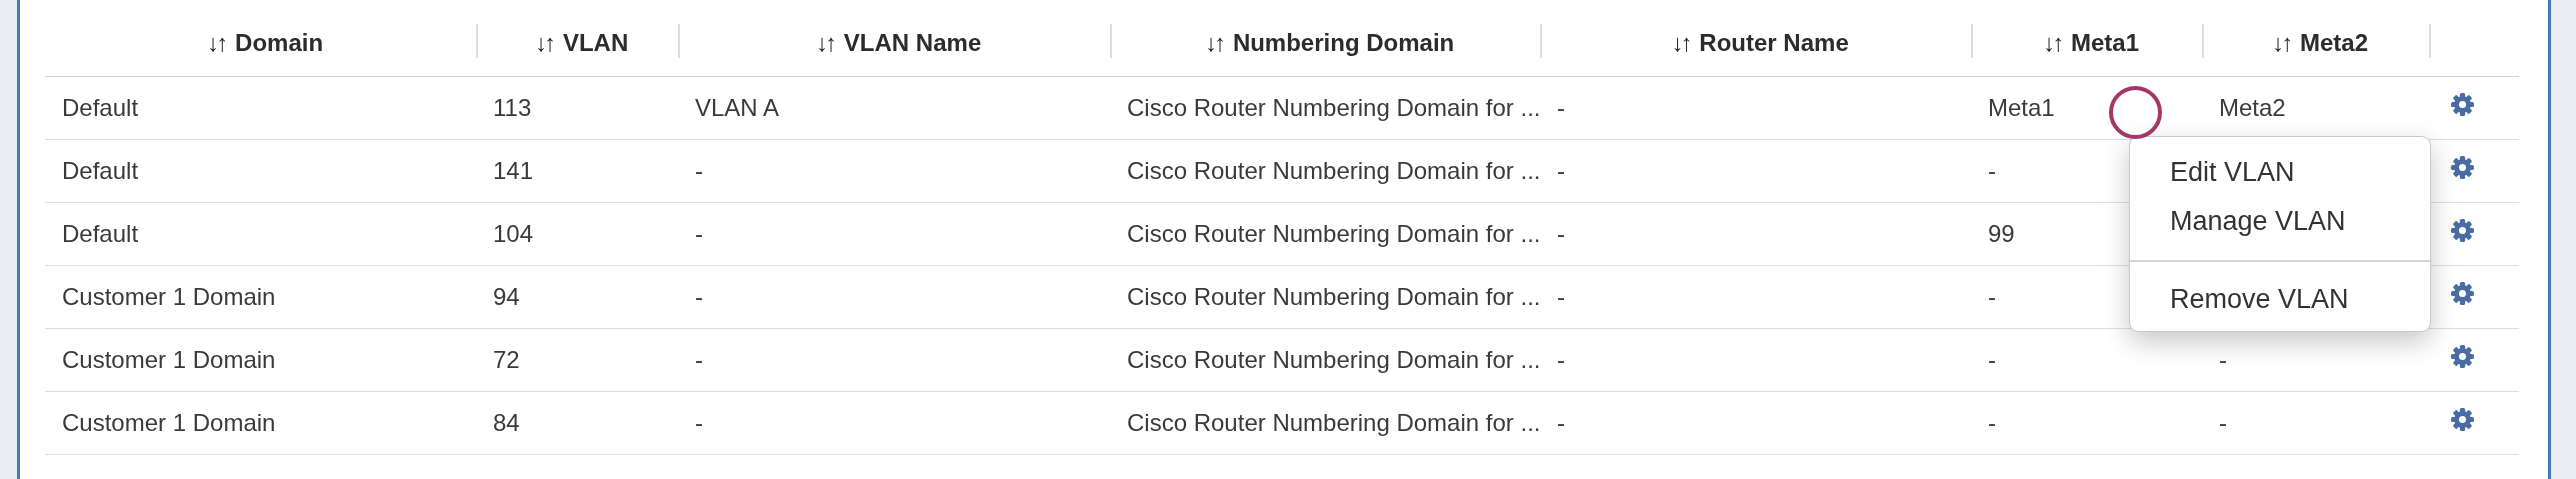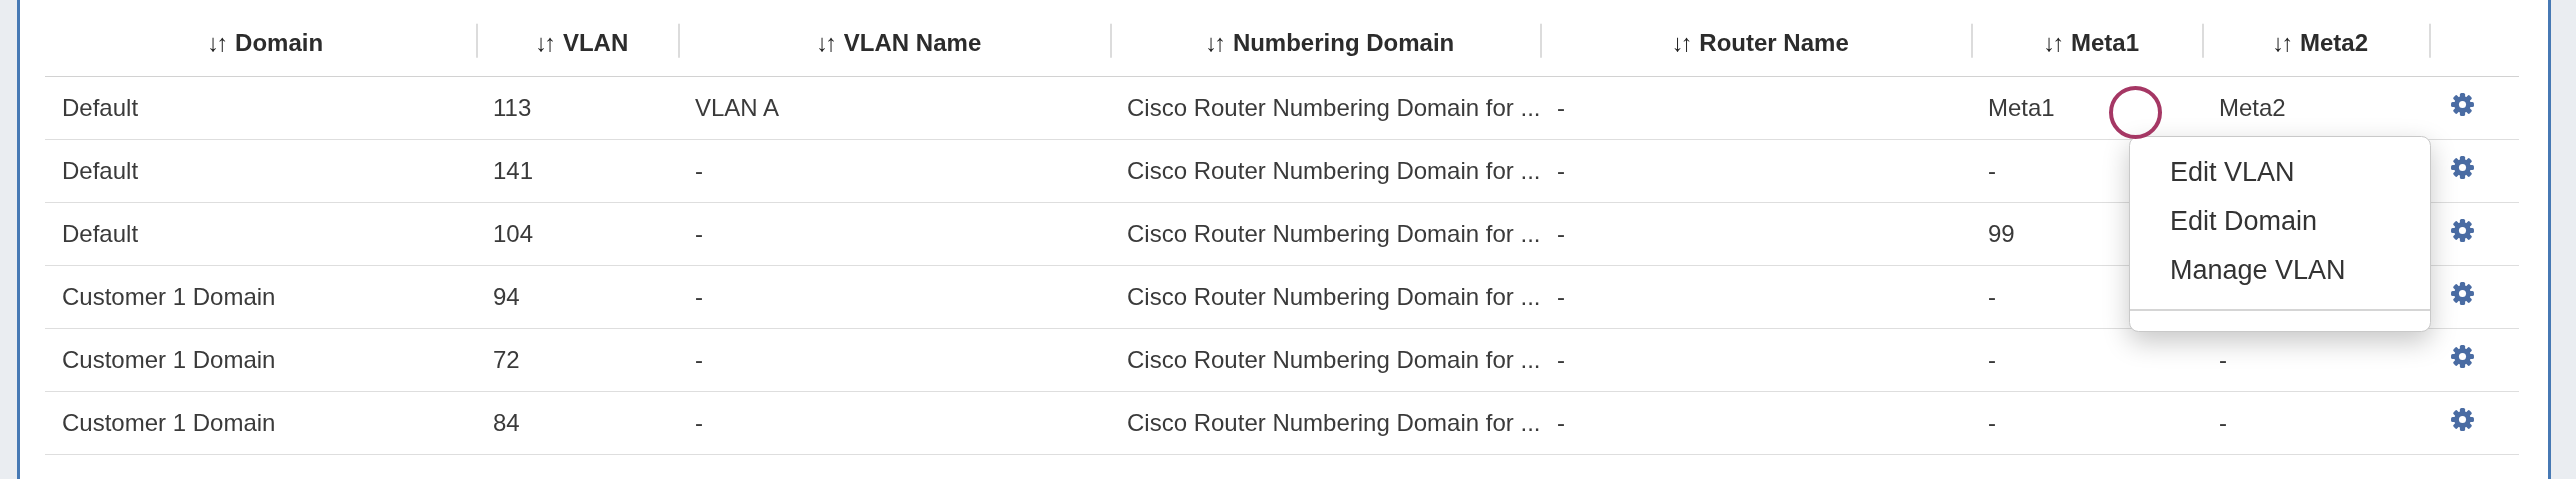--- a/index.html
+++ b/index.html
@@ -212,20 +212,20 @@
                 </svg></button></td>
         </tr>
       </tbody>
     </table>
   </div>
 </div>
 
 <div class="menu">
   <ul>
     <li>Edit VLAN</li>
-    <li>Edit Domain</li>
     <li>Manage VLAN</li>
     <div class="divider"></div>
+    <li>Remove VLAN</li>
   </ul>
 </div>
 
 <div class="click-circle"></div>
 
 
 </body></html>

